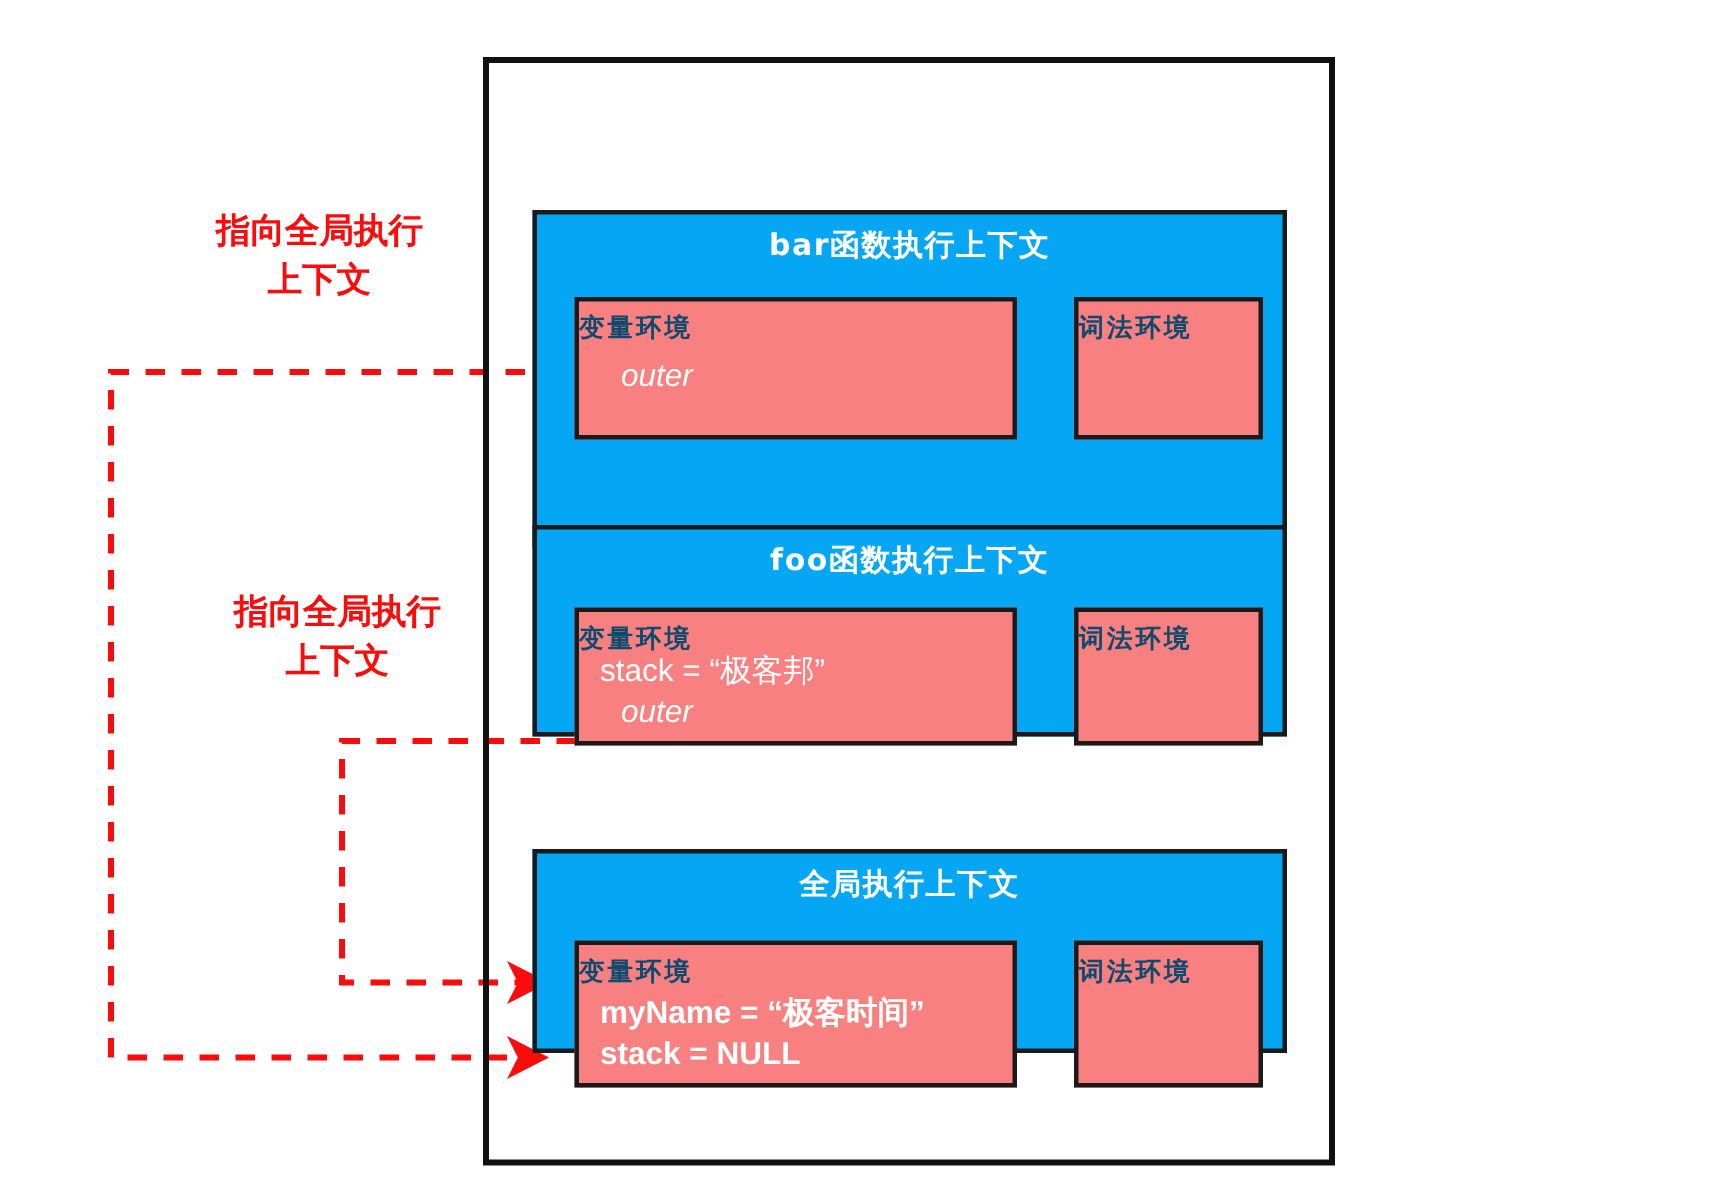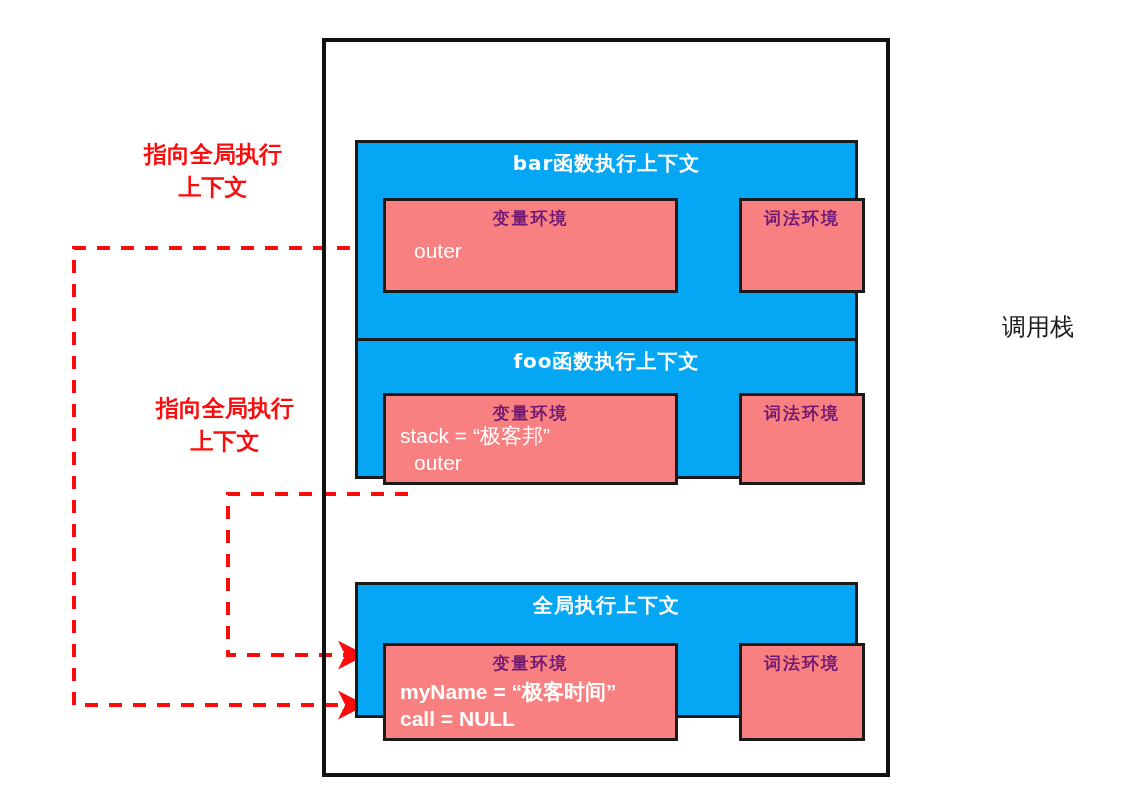--- a/index.html
+++ b/index.html
@@ -38,22 +38,22 @@
   
   .ctx {
     position: absolute;
     left: 355px;
     width: 503px;
     background: #05a7f5;
     border: 3px solid #1a1a1a;
     box-sizing: border-box;
   }
   .ctx-bar    { top: 140px; height: 225px; }
-  .ctx-foo    { top: 338px; height: 141px; }
-  .ctx-global { top: 582px; height: 136px; }
+  .ctx-foo    { top: 350px; height: 141px; }
+  .ctx-global { top: 566px; height: 136px; }
 
   .ctx-title {
     position: absolute;
     left: 0;
     right: 0;
     top: 7px;
     text-align: center;
     color: #ffffff;
     font-size: 20px;
     font-weight: bold;
@@ -69,56 +69,55 @@
     border: 3px solid #1a1a1a;
     box-sizing: border-box;
   }
   .env-var {
     left: 25px;
     width: 295px;
   }
   .env-lex {
     left: 358px;
     width: 126px;
-    margin-left: 23px;
   }
 
   .ctx-bar .env-var,
   .ctx-bar .env-lex    { top: 55px; height: 95px; }
   .ctx-foo .env-var,
   .ctx-foo .env-lex    { top: 52px; height: 92px; }
   .ctx-global .env-var,
   .ctx-global .env-lex { top: 58px; height: 98px; }
 
   .env-title {
     position: absolute;
     left: 0;
     right: 0;
     top: 6px;
-    text-align: center;
-    color: #701a75;
+    text-align: left;
+    color: #0c4a6e;
     font-size: 17px;
     font-weight: bold;
     letter-spacing: 2px;
     font-family: "DejaVu Sans", "Liberation Sans", sans-serif;
     white-space: nowrap;
   }
 
   .env-lines {
     position: absolute;
     left: 14px;
     right: 6px;
     top: 30px;
     color: #ffffff;
     font-size: 21px;
     line-height: 27px;
     font-family: "Liberation Sans", "DejaVu Sans", sans-serif;
   }
   .env-lines .ln { white-space: nowrap; }
-  .env-lines .ln.indent { padding-left: 14px; }
+  .env-lines .ln.indent { padding-left: 14px; font-style: italic; }
   .ctx-bar .env-lines { top: 36px; }
   .ctx-foo .env-lines { top: 26px; }
   .ctx-global .env-lines { top: 32px; font-weight: bold; }
 
   
   .annot {
     position: absolute;
     color: #fb0b0b;
     font-size: 23px;
     line-height: 33px;
@@ -202,31 +201,30 @@
     </div>
   </div>
 
   <div class="ctx ctx-global">
     <div class="ctx-title">全局执行上下文</div>
 
     <div class="env env-var">
       <div class="env-title">变量环境</div>
       <div class="env-lines">
         <div class="ln">myName = “极客时间”</div>
-        <div class="ln">call = NULL</div>
+        <div class="ln">stack = NULL</div>
       </div>
     </div>
 
     <div class="env env-lex">
       <div class="env-title">词法环境</div>
     </div>
   </div>
 
   <div class="annot annot-1">指向全局执行
 上下文</div>
   <div class="annot annot-2">指向全局执行
 上下文</div>
 
   <div class="caption">
-    <div>调用栈</div>
   </div>
 
 </div>
 
 </body></html>

